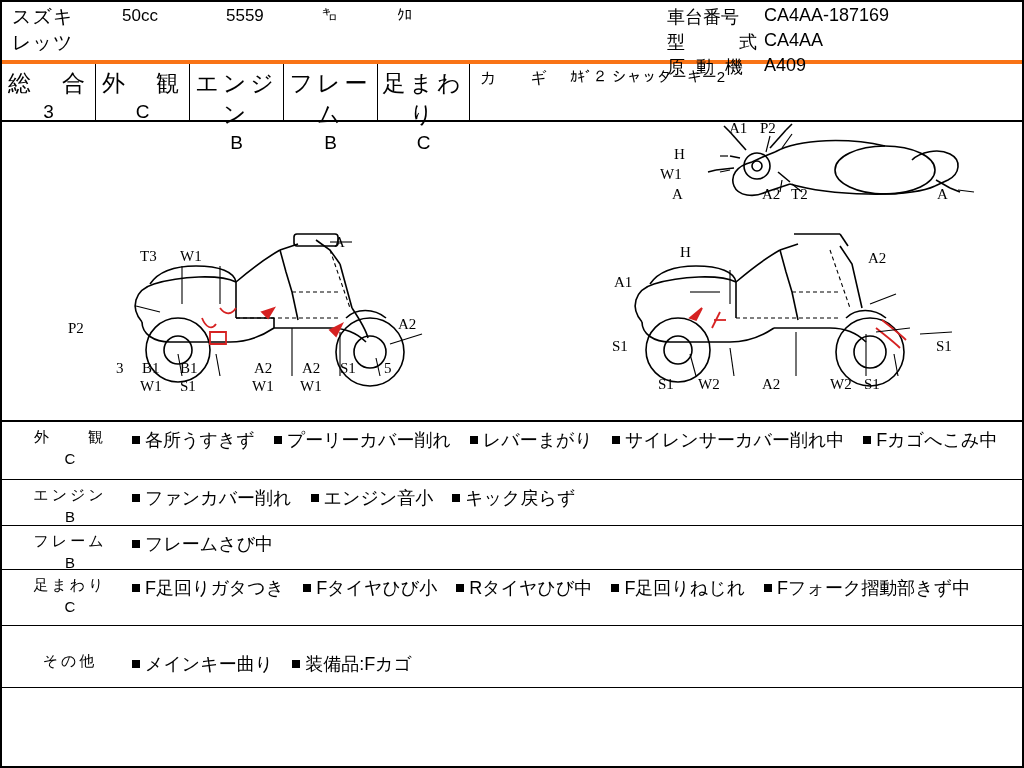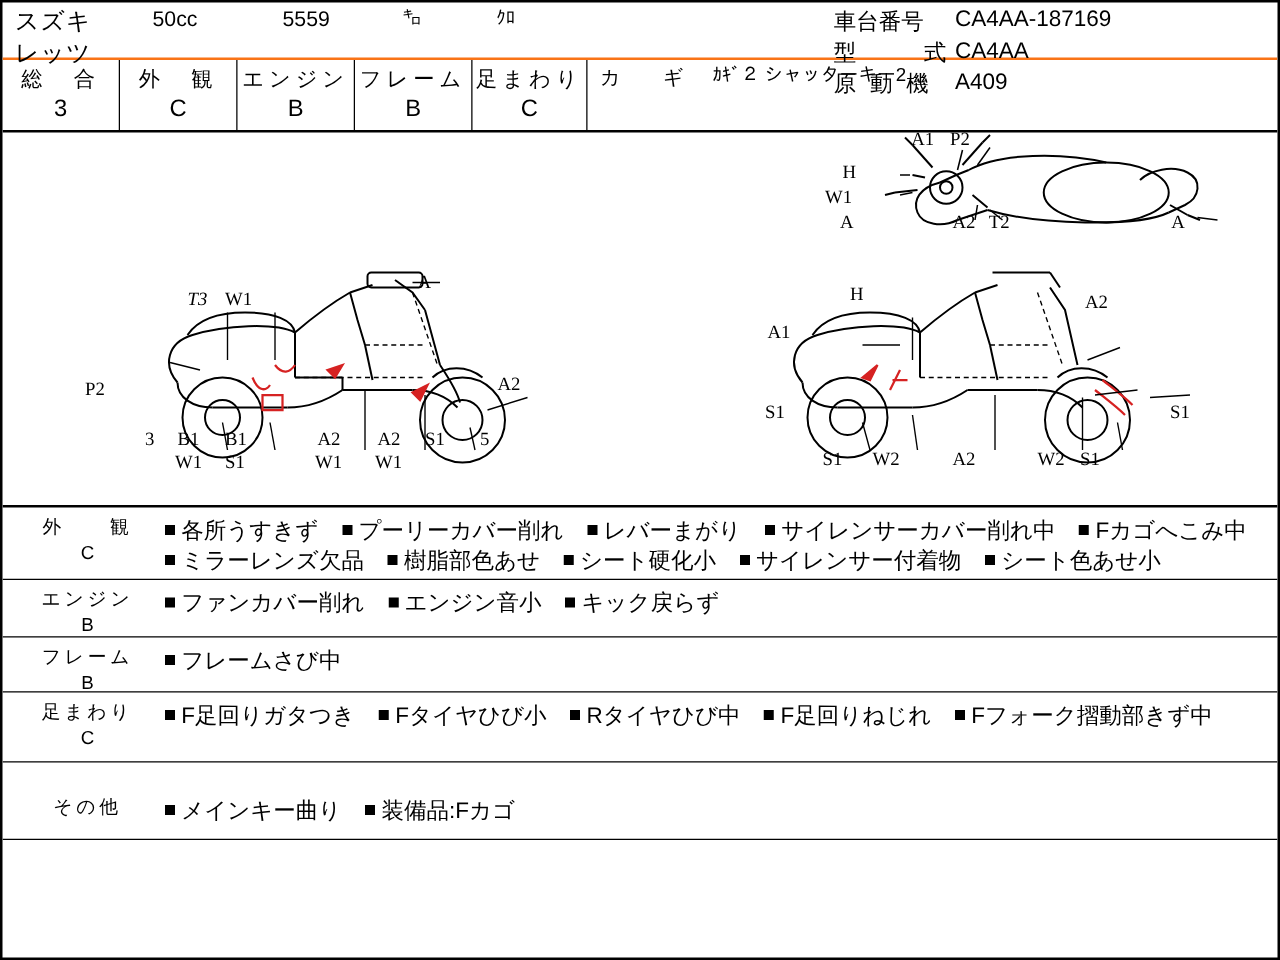--- a/index.html
+++ b/index.html
@@ -17,22 +17,22 @@
     height: 768px;
     background: #fff;
     box-sizing: border-box;
     border: 2px solid #000;
     overflow: hidden;
   }
 
   
   .hdr {
     position: relative;
-    height: 46px;
-    border-bottom: 2px solid #f97316;
+    height: 62px;
+    border-bottom: 4px solid #f97316;
     box-sizing: border-box;
   }
   .hdr .maker {
     position: absolute; left: 10px; top: 2px;
     font-size: 19px; letter-spacing: 1px;
   }
   .hdr .model {
     position: absolute; left: 10px; top: 28px;
     font-size: 19px; letter-spacing: 1px;
   }
@@ -85,21 +85,21 @@
     box-sizing: border-box;
   }
   .gcell {
     position: absolute;
     top: 0; height: 100%;
     border-right: 1px solid #000;
     box-sizing: border-box;
     text-align: center;
   }
   .gcell .gl {
-    font-size: 17px;
+    font-size: 23px;
     margin-top: 4px;
     letter-spacing: 4px;
   }
   .gcell .gv {
     font-size: 19px;
     margin-top: 2px;
   }
   .safety {
     position: absolute;
     left: 468px; top: 0; right: 0; height: 100%;
@@ -382,21 +382,21 @@
 
     <div class="dlab" style="left:727px;top:-2px;">A1</div>
     <div class="dlab" style="left:758px;top:-2px;">P2</div>
     <div class="dlab" style="left:672px;top:24px;">H</div>
     <div class="dlab" style="left:658px;top:44px;">W1</div>
     <div class="dlab" style="left:670px;top:64px;">A</div>
     <div class="dlab" style="left:760px;top:64px;">A2</div>
     <div class="dlab" style="left:789px;top:64px;">T2</div>
     <div class="dlab" style="left:935px;top:64px;">A</div>
 
-    <div class="dlab" style="left:148px;top:126px;font-style:italic;">T3</div>
+    <div class="dlab" style="left:138px;top:126px;">T3</div>
     <div class="dlab" style="left:178px;top:126px;">W1</div>
     <div class="dlab" style="left:332px;top:112px;">A</div>
     <div class="dlab" style="left:66px;top:198px;">P2</div>
     <div class="dlab" style="left:396px;top:194px;">A2</div>
     <div class="dlab" style="left:114px;top:238px;">3</div>
     <div class="dlab" style="left:140px;top:238px;">B1</div>
     <div class="dlab" style="left:138px;top:256px;">W1</div>
     <div class="dlab" style="left:178px;top:238px;">B1</div>
     <div class="dlab" style="left:178px;top:256px;">S1</div>
     <div class="dlab" style="left:252px;top:238px;">A2</div>
@@ -424,27 +424,20 @@
       <div class="cgrade">C</div>
     </div>
     <div class="items">
       <div class="line">
         <span class="it"><span class="sq"></span><span>各所うすきず</span></span>
         <span class="it"><span class="sq"></span><span>プーリーカバー削れ</span></span>
         <span class="it"><span class="sq"></span><span>レバーまがり</span></span>
         <span class="it"><span class="sq"></span><span>サイレンサーカバー削れ中</span></span>
         <span class="it"><span class="sq"></span><span>Fカゴへこみ中</span></span>
       </div>
-      <div class="line">
-        <span class="it"><span class="sq"></span><span>ミラーレンズ欠品</span></span>
-        <span class="it"><span class="sq"></span><span>樹脂部色あせ</span></span>
-        <span class="it"><span class="sq"></span><span>シート硬化小</span></span>
-        <span class="it"><span class="sq"></span><span>サイレンサー付着物</span></span>
-        <span class="it"><span class="sq"></span><span>シート色あせ小</span></span>
-      </div>
     </div>
   </div>
 
   <div class="crow" style="height:46px;">
     <div class="cat">
       <div class="cname">エンジン</div>
       <div class="cgrade">B</div>
     </div>
     <div class="items">
       <div class="line">

